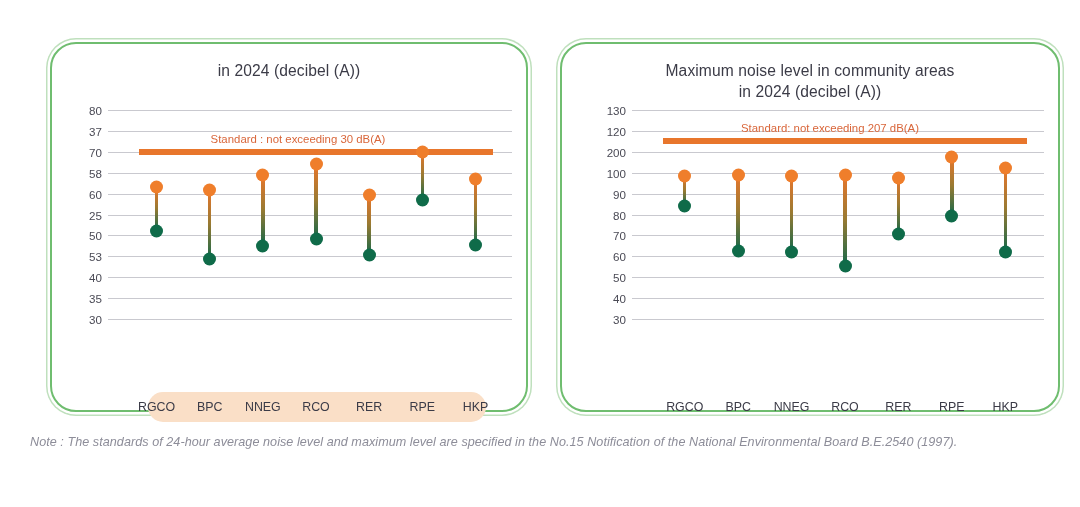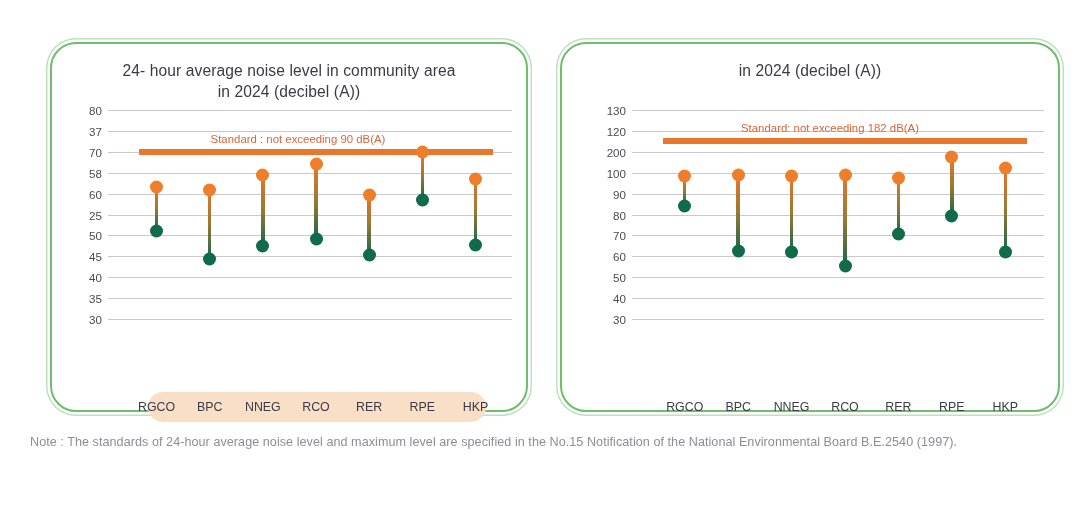--- a/index.html
+++ b/index.html
@@ -139,61 +139,61 @@
 
   
   #note {
     position: absolute;
     left: 30px;
     top: 435px;
     font-size: 12.6px;
     color: #8d8d99;
     letter-spacing: 0.05px;
     white-space: nowrap;
+    font-style: italic;
   }
 </style>
 </head>
 <body>
 
 <div id="canvas">
 
   <div class="card" id="card-left">
     <div class="card-title">
-      <span>24- hour average noise level in community area</span>
       <span>in 2024 (decibel (A))</span>
     </div>
 
     <div class="plot" id="plot-left">
       <div class="ticks" id="ticks-left">
           <div class="tick" style="top: 0px;">80</div>
           <div class="tick" style="top: 20.9px;">37</div>
           <div class="tick" style="top: 41.8px;">70</div>
           <div class="tick" style="top: 62.7px;">58</div>
           <div class="tick" style="top: 83.6px;">60</div>
           <div class="tick" style="top: 104.5px;">25</div>
           <div class="tick" style="top: 125.4px;">50</div>
-          <div class="tick" style="top: 146.3px;">45</div>
+          <div class="tick" style="top: 146.3px;">53</div>
           <div class="tick" style="top: 167.2px;">40</div>
           <div class="tick" style="top: 188.1px;">35</div>
           <div class="tick" style="top: 209px;">30</div>
         </div>
       <div class="grid-wrap" id="grid-left">
           <div class="gridline" style="top: 0px;"></div>
           <div class="gridline" style="top: 20.9px;"></div>
           <div class="gridline" style="top: 41.8px;"></div>
           <div class="gridline" style="top: 62.7px;"></div>
           <div class="gridline" style="top: 83.6px;"></div>
           <div class="gridline" style="top: 104.5px;"></div>
           <div class="gridline" style="top: 125.4px;"></div>
           <div class="gridline" style="top: 146.3px;"></div>
           <div class="gridline" style="top: 167.2px;"></div>
           <div class="gridline" style="top: 188.1px;"></div>
           <div class="gridline" style="top: 209px;"></div>
           <div class="std-line" style="top: 41.8px; left: 30.5714px; width: 354.857px;"></div>
-          <div class="std-label" style="top: 34.8px; left: 190px;">Standard : not exceeding 90 dB(A)</div>
+          <div class="std-label" style="top: 34.8px; left: 190px;">Standard : not exceeding 30 dB(A)</div>
           <div class="lolli" style="left: 48.5714px;">
             <div class="stem" style="top: 76.912px; height: 44.308px;"></div>
             <div class="dot hi" style="top: 76.912px;"></div>
             <div class="dot lo" style="top: 121.22px;"></div>
           </div>
           <div class="lolli" style="left: 101.714px;">
             <div class="stem" style="top: 80.256px; height: 68.97px;"></div>
             <div class="dot hi" style="top: 80.256px;"></div>
             <div class="dot lo" style="top: 149.226px;"></div>
           </div>
@@ -231,20 +231,21 @@
         <div class="cat-label" style="left: 114.857px;">NNEG</div>
         <div class="cat-label" style="left: 168px;">RCO</div>
         <div class="cat-label" style="left: 221.143px;">RER</div>
         <div class="cat-label" style="left: 274.286px;">RPE</div>
         <div class="cat-label" style="left: 327.429px;">HKP</div>
       </div>
   </div>
 
   <div class="card" id="card-right">
     <div class="card-title">
+      <span>Maximum noise level in community areas</span>
       <span>in 2024 (decibel (A))</span>
     </div>
 
     <div class="plot" id="plot-right">
       <div class="ticks" id="ticks-right">
           <div class="tick" style="top: 0px;">130</div>
           <div class="tick" style="top: 20.9px;">120</div>
           <div class="tick" style="top: 41.8px;">200</div>
           <div class="tick" style="top: 62.7px;">100</div>
           <div class="tick" style="top: 83.6px; margin-left: 23px;">90</div>
@@ -261,21 +262,21 @@
           <div class="gridline" style="top: 41.8px;"></div>
           <div class="gridline" style="top: 62.7px;"></div>
           <div class="gridline" style="top: 83.6px;"></div>
           <div class="gridline" style="top: 104.5px;"></div>
           <div class="gridline" style="top: 125.4px;"></div>
           <div class="gridline" style="top: 146.3px;"></div>
           <div class="gridline" style="top: 167.2px;"></div>
           <div class="gridline" style="top: 188.1px;"></div>
           <div class="gridline" style="top: 209px;"></div>
           <div class="std-line" style="top: 31.35px; left: 30.7143px; width: 364.571px;"></div>
-          <div class="std-label" style="top: 24.35px; left: 198px;">Standard: not exceeding 182 dB(A)</div>
+          <div class="std-label" style="top: 24.35px; left: 198px;">Standard: not exceeding 207 dB(A)</div>
           <div class="lolli" style="left: 52.7143px;">
             <div class="stem" style="top: 66.253px; height: 29.469px;"></div>
             <div class="dot hi" style="top: 66.253px;"></div>
             <div class="dot lo" style="top: 95.722px;"></div>
           </div>
           <div class="lolli" style="left: 106.143px;">
             <div class="stem" style="top: 64.79px; height: 76.494px;"></div>
             <div class="dot hi" style="top: 64.79px;"></div>
             <div class="dot lo" style="top: 141.284px;"></div>
           </div>

